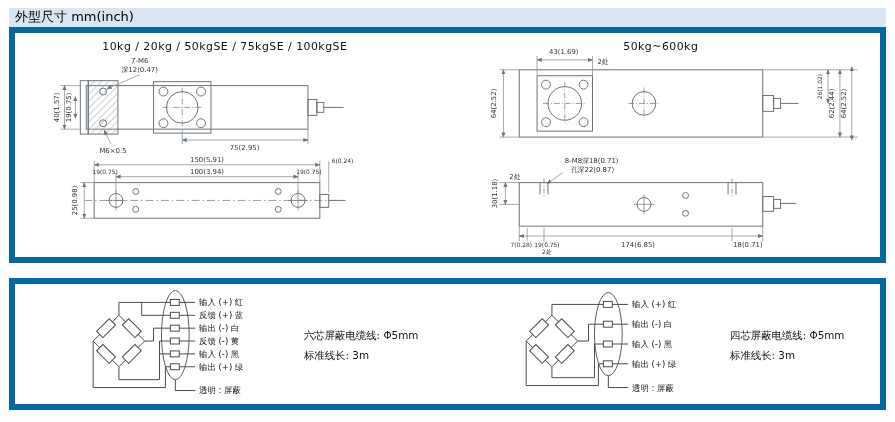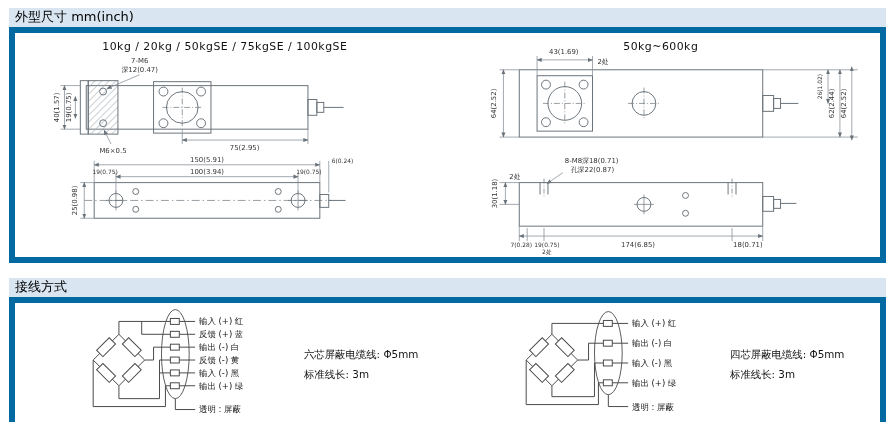--- a/index.html
+++ b/index.html
@@ -221,23 +221,20 @@
           <text class="dim-s" x="100" y="215" text-anchor="middle">19(0.75)</text>
           <text class="dim-s" x="100" y="222" text-anchor="middle">2处</text>
           <text class="dim" x="192" y="215" text-anchor="middle">174(6.85)</text>
           <text class="dim" x="303" y="215" text-anchor="middle">18(0.71)</text>
         </g>
       </svg>
     </div>
   </section>
 
   <section class="panel">
-    <header class="panel-header">
-      <span>接线方式</span>
-    </header>
     <div class="panel-body">
 
       <svg width="437" height="120" viewBox="0 0 437 120">
         <g stroke="#4a4a4a" fill="none" stroke-width="1">
           <path d="M105,31 L131,57 L105,83 L79,57 Z"></path>
           <g fill="#ffffff">
             <rect x="109" y="39.5" width="18" height="9" transform="rotate(45 118 44)"></rect>
             <rect x="109" y="65.5" width="18" height="9" transform="rotate(-45 118 70)"></rect>
             <rect x="83" y="65.5" width="18" height="9" transform="rotate(45 92 70)"></rect>
             <rect x="83" y="39.5" width="18" height="9" transform="rotate(-45 92 44)"></rect>

